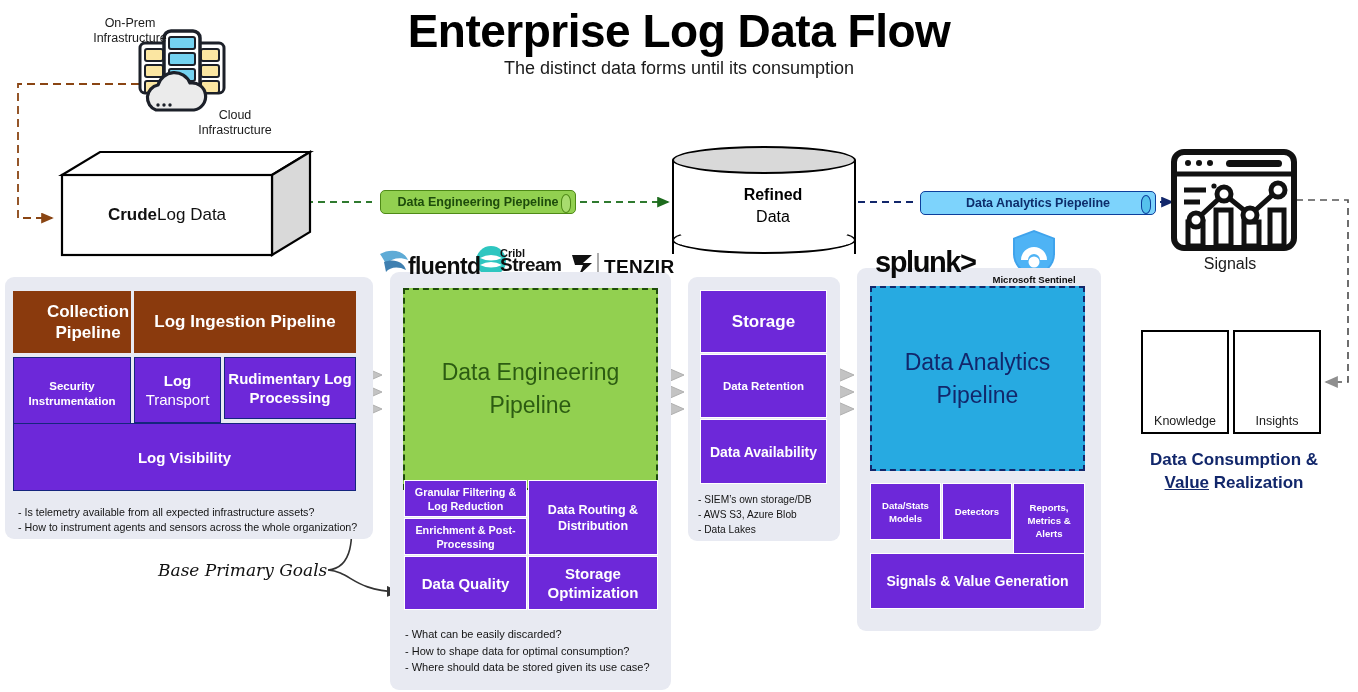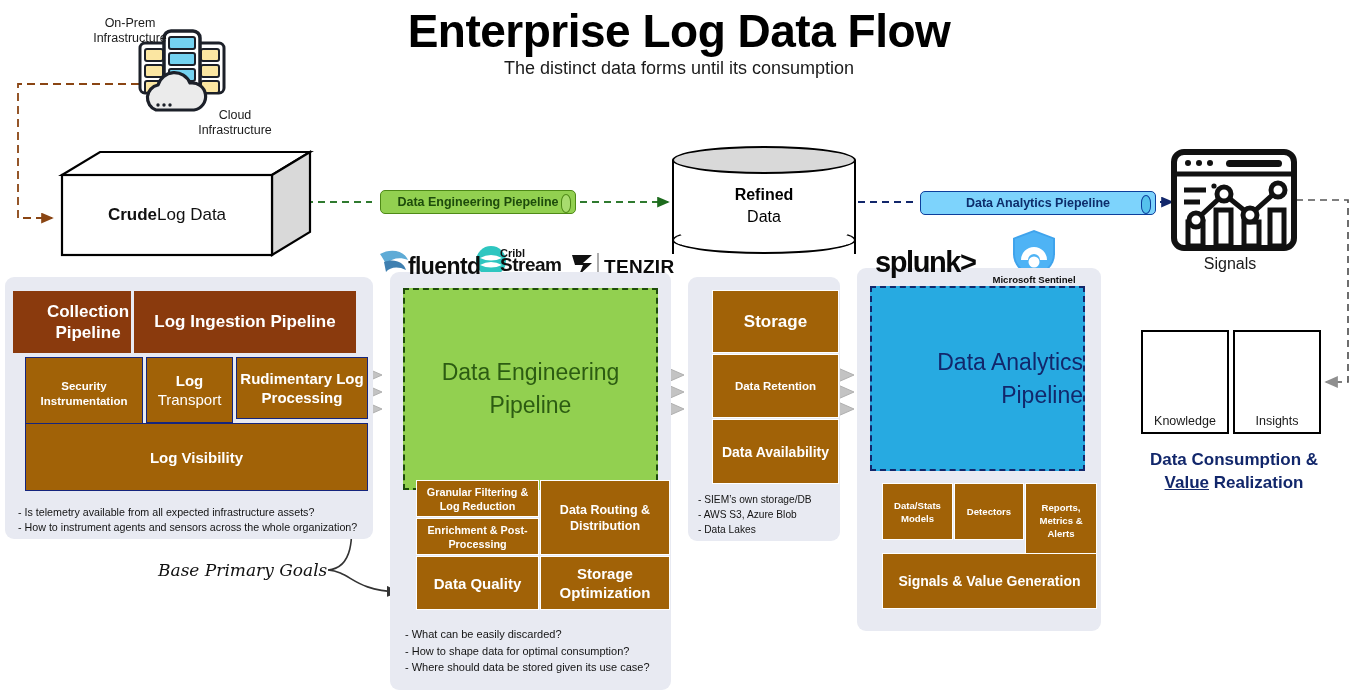--- a/index.html
+++ b/index.html
@@ -29,42 +29,42 @@
   }
   #pipe-eng{left:380px;top:190px;width:196px;background:#92d050;border:1.6px solid #4f8a17;color:#1d4b0b;}
   #pipe-eng .cap{position:absolute;right:4px;top:3px;width:8px;height:17px;border:1.4px solid #4f8a17;border-radius:50%/40%;background:#a8dc6e;}
   #pipe-ana{left:920px;top:191px;width:236px;background:#7dd3fc;border:1.6px solid #0d3f9c;color:#0d2d6b;}
   #pipe-ana .cap{position:absolute;right:4px;top:3px;width:8px;height:17px;border:1.4px solid #0d3f9c;border-radius:50%/40%;background:#55c2ec;}
   
   #cyl{left:672px;top:146px;width:184px;height:122px;}
   #cyl-body{position:absolute;left:0;top:14px;width:100%;height:94px;background:#fff;border-left:2.2px solid #000;border-right:2.2px solid #000;box-sizing:border-box;}
   #cyl-bot{position:absolute;left:0;top:80px;width:100%;height:28px;border:2.2px solid #000;border-radius:50%;box-sizing:border-box;background:#fff;border-top-color:transparent;}
   #cyl-top{position:absolute;left:0;top:0;width:100%;height:28px;border:2.2px solid #000;border-radius:50%;box-sizing:border-box;background:#d9d9d9;}
-  #cyl-txt{position:absolute;left:0;top:38px;width:100%;text-align:center;font-size:16px;line-height:22px;color:#000;}
+  #cyl-txt{position:absolute;left:9px;top:38px;width:100%;text-align:center;font-size:16px;line-height:22px;color:#000;}
   
   #signals-label{left:1160px;top:255px;width:140px;text-align:center;font-size:16px;color:#1a1a1a;}
   
   .kcard{width:88px;height:104px;border:2px solid #000;background:#fff;box-sizing:border-box;}
   #k-card{left:1141px;top:330px;}
   #i-card{left:1233px;top:330px;}
   .kcap{position:absolute;bottom:4px;left:0;width:100%;text-align:center;font-size:12.5px;color:#1a1a1a;}
   #consume-title{
     left:1110px;top:448px;width:248px;text-align:center;
     font-size:17px;font-weight:bold;color:#12276b;line-height:23px;
   }
   #consume-title u{text-decoration:underline;}
   
   .panel{background:#e8eaf2;border-radius:9px;box-sizing:border-box;}
   #panel-collection{left:5px;top:277px;width:368px;height:262px;}
   #panel-eng{left:390px;top:272px;width:281px;height:418px;}
   #panel-storage{left:688px;top:277px;width:152px;height:264px;}
   #panel-analytics{left:857px;top:268px;width:244px;height:363px;}
   
   .blk{box-sizing:border-box;display:flex;align-items:center;justify-content:center;text-align:center;color:#fff;}
-  .navy{background:#a16207;border:1.4px solid #15257e;margin-left:12px;}
+  .navy{background:#6d28d9;border:1.4px solid #15257e;}
   .brown{background:#8a3a0d;border:1.4px solid #8a3a0d;}
   
   #c-collection{left:13px;top:291px;width:118px;height:62px;font-size:17px;font-weight:bold;line-height:21px;padding-left:32px;}
   #c-ingestion{left:134px;top:291px;width:222px;height:62px;font-size:17px;font-weight:bold;}
   #c-secinstr{left:13px;top:357px;width:118px;height:74px;font-size:11.5px;font-weight:bold;line-height:15px;}
   #c-logtrans{left:134px;top:357px;width:87px;height:66px;font-size:15px;line-height:19px;}
   #c-logtrans b{font-weight:bold;}
   #c-rudim{left:224px;top:357px;width:132px;height:62px;font-size:15px;font-weight:bold;line-height:19px;}
   #c-logvis{left:13px;top:423px;width:343px;height:68px;font-size:15px;font-weight:bold;}
   #c-notes{left:18px;top:505px;width:350px;font-size:10.7px;line-height:15px;color:#141414;}
@@ -83,21 +83,21 @@
   #e-notes{left:405px;top:626px;width:265px;font-size:11px;line-height:16.5px;color:#141414;}
   
   #s-storage{left:700px;top:290px;width:127px;height:63px;font-size:17px;font-weight:bold;border:1.4px solid #fff;}
   #s-retention{left:700px;top:354px;width:127px;height:64px;font-size:11.5px;font-weight:bold;border:1.4px solid #fff;}
   #s-avail{left:700px;top:419px;width:127px;height:65px;font-size:14px;font-weight:bold;line-height:18px;border:1.4px solid #fff;}
   #s-notes{left:698px;top:492px;width:145px;font-size:10.2px;line-height:15px;color:#141414;}
   
   #a-main{
     left:870px;top:286px;width:215px;height:185px;
     background:#27aae1;border:2.2px dashed #12276b;box-sizing:border-box;
-    display:flex;align-items:center;justify-content:center;text-align:right;
+    display:flex;align-items:center;justify-content:center;text-align:center;
     font-size:23px;line-height:33px;color:#12276b;
   }
   #a-models{left:870px;top:483px;width:71px;height:57px;font-size:9.6px;font-weight:bold;line-height:13px;border:1.4px solid #fff;}
   #a-detect{left:942px;top:483px;width:70px;height:57px;font-size:9.6px;font-weight:bold;line-height:13px;border:1.4px solid #fff;}
   #a-reports{left:1013px;top:483px;width:72px;height:75px;font-size:9.6px;font-weight:bold;line-height:13px;border:1.4px solid #fff;}
   #a-signals{left:870px;top:553px;width:215px;height:56px;font-size:14px;font-weight:bold;border:1.4px solid #fff;}
   
   #bpg{
     left:158px;top:560px;font-size:17px;color:#111;
     font-family:"DejaVu Serif",serif;font-style:italic;

